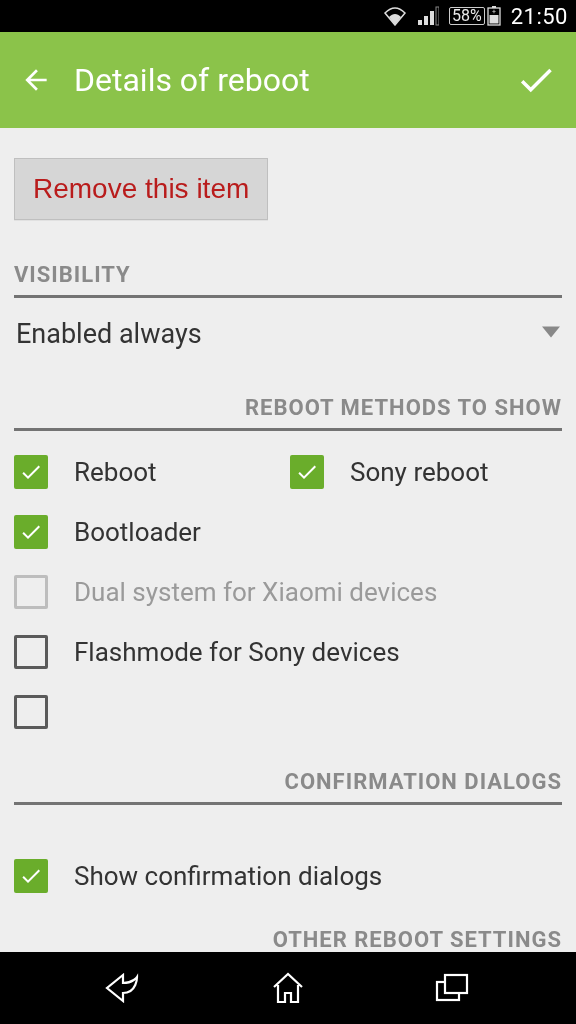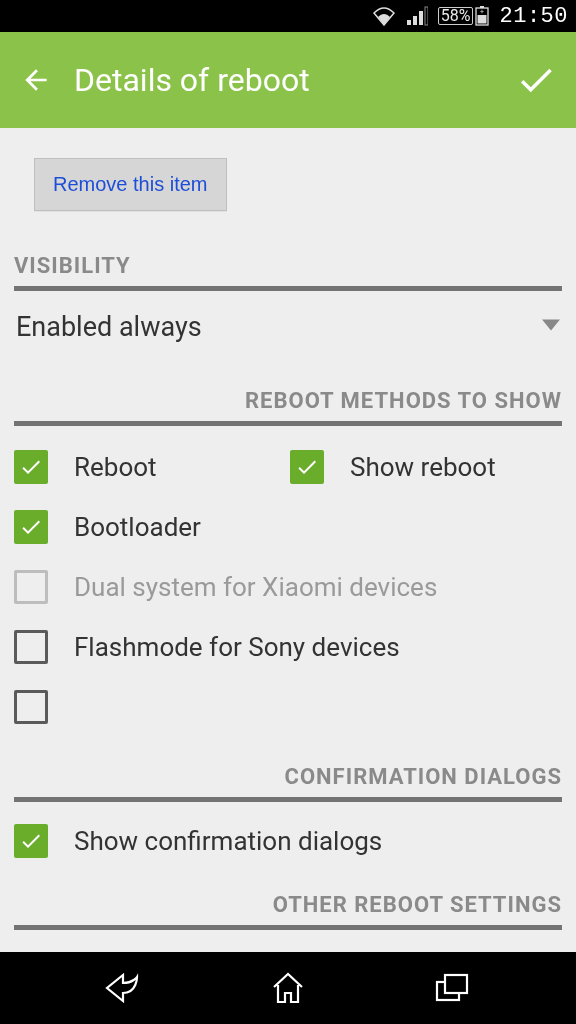--- a/index.html
+++ b/index.html
@@ -1,47 +1,47 @@
 <!DOCTYPE html>
 <html><head>
 <meta charset="utf-8">
 <style>
   * { box-sizing: border-box; margin: 0; padding: 0; }
   html, body { width: 576px; height: 1024px; font-family: Roboto, "Helvetica Neue", Arial, sans-serif; background: #000; overflow: hidden; }
   .screen { width: 576px; height: 1024px; display: flex; flex-direction: column; background: #eeeeee; }
   
   .status-bar { height: 32px; background: #000; color: #eaeaea; display: flex; align-items: center; justify-content: flex-end; padding: 0 8px; gap: 10px; font-size: 20px; }
-  .status-bar .time { font-size: 22px; letter-spacing: 0.5px; font-weight: 400; color: #fff; font-family: Liberation Mono, monospace; }
+  .status-bar .time { font-size: 22px; letter-spacing: 0.5px; font-weight: 400; color: #fff; }
   .status-bar svg { display: block; }
   .battery-wrap { display: flex; align-items: center; gap: 2px; }
   .battery-pct { font-size: 16px; border: 1px solid #ccc; padding: 0 2px; border-radius: 2px; line-height: 16px; }
   
   .app-bar { height: 96px; background: #8bc34a; display: flex; align-items: center; padding: 0 14px; color: #fff; }
   .app-bar .back { width: 44px; height: 44px; display:flex; align-items:center; justify-content:center; margin-right: 16px; }
   .app-bar .title { flex: 1; font-size: 32px; font-weight: 400; }
   .app-bar .confirm { width: 52px; height: 52px; display:flex; align-items:center; justify-content:center; }
   
   .content { flex: 1; overflow: hidden; background: #eeeeee; padding: 0 14px; }
-  .remove-btn { margin-top: 30px; background: #d6d6d6; border: 1px solid #bfbfbf; color: #1d4ed8; font-size: 20px; padding: 14px 18px; display: inline-block; box-shadow: 0 1px 0 rgba(0,0,0,0.05); margin-left: 20px; }
-  .section-header { margin-top: 42px; color: #8a8a8a; font-size: 22px; font-weight: 700; letter-spacing: 1px; border-bottom: 5px solid #737373; padding-bottom: 8px; }
+  .remove-btn { margin-top: 30px; background: #d6d6d6; border: 1px solid #bfbfbf; color: #b91c1c; font-size: 28px; padding: 14px 18px; display: inline-block; box-shadow: 0 1px 0 rgba(0,0,0,0.05); }
+  .section-header { margin-top: 42px; color: #8a8a8a; font-size: 22px; font-weight: 700; letter-spacing: 1px; border-bottom: 3px solid #737373; padding-bottom: 8px; }
   .section-header.tight { margin-top: 26px; text-align: right; }
   .dropdown { display: flex; align-items: center; padding: 20px 2px 18px; border-bottom: 1px solid transparent; }
   .dropdown .label { flex: 1; color: #333; font-size: 27px; }
   .dropdown .caret { color: #888; }
   .grid { display: grid; grid-template-columns: 1fr 1fr; column-gap: 4px; row-gap: 14px; padding: 18px 0 8px; }
   .check-row { display: flex; align-items: center; gap: 26px; padding: 6px 0; }
   .check-row.full { grid-column: 1 / span 2; }
   .chk { width: 34px; height: 34px; flex: 0 0 34px; display:flex; align-items:center; justify-content:center; border-radius: 2px; }
   .chk.checked { background: #6aad2b; }
   .chk.unchecked { border: 3px solid #5a5a5a; }
   .chk.disabled { border: 3px solid #bdbdbd; }
   .chk svg { display:block; }
   .check-label { font-size: 26px; color: #333; }
   .check-label.disabled { color: #9a9a9a; text-align: right; }
-  .list-block { padding-top: 14px; }
+  .list-block { padding-top: 14px; margin-top: 32px; }
   .list-block .check-row { padding: 8px 0; }
   .item-row { display:flex; align-items:flex-start; gap:14px; padding: 10px 0 0; }
   .item-row .check-label { line-height: 1.25; }
   
   .nav-bar { height: 72px; background: #000; display: flex; align-items: center; justify-content: space-evenly; }
   .nav-btn { width: 80px; height: 48px; display:flex; align-items:center; justify-content:center; }
 </style>
 </head>
 <body>
 
@@ -112,21 +112,21 @@
             </svg>
           </span>
         <span class="check-label">Reboot</span>
       </div>
       <div class="check-row">
         <span class="chk checked">
             <svg width="24" height="24" viewBox="0 0 24 24">
               <path d="M9 16.2 4.8 12l-1.4 1.4L9 19 21 7l-1.4-1.4z" fill="#fff"></path>
             </svg>
           </span>
-        <span class="check-label">Show reboot</span>
+        <span class="check-label">Sony reboot</span>
       </div>
       <div class="check-row">
         <span class="chk checked">
             <svg width="24" height="24" viewBox="0 0 24 24">
               <path d="M9 16.2 4.8 12l-1.4 1.4L9 19 21 7l-1.4-1.4z" fill="#fff"></path>
             </svg>
           </span>
         <span class="check-label">Bootloader</span>
       </div>
       <div class="check-row full">

